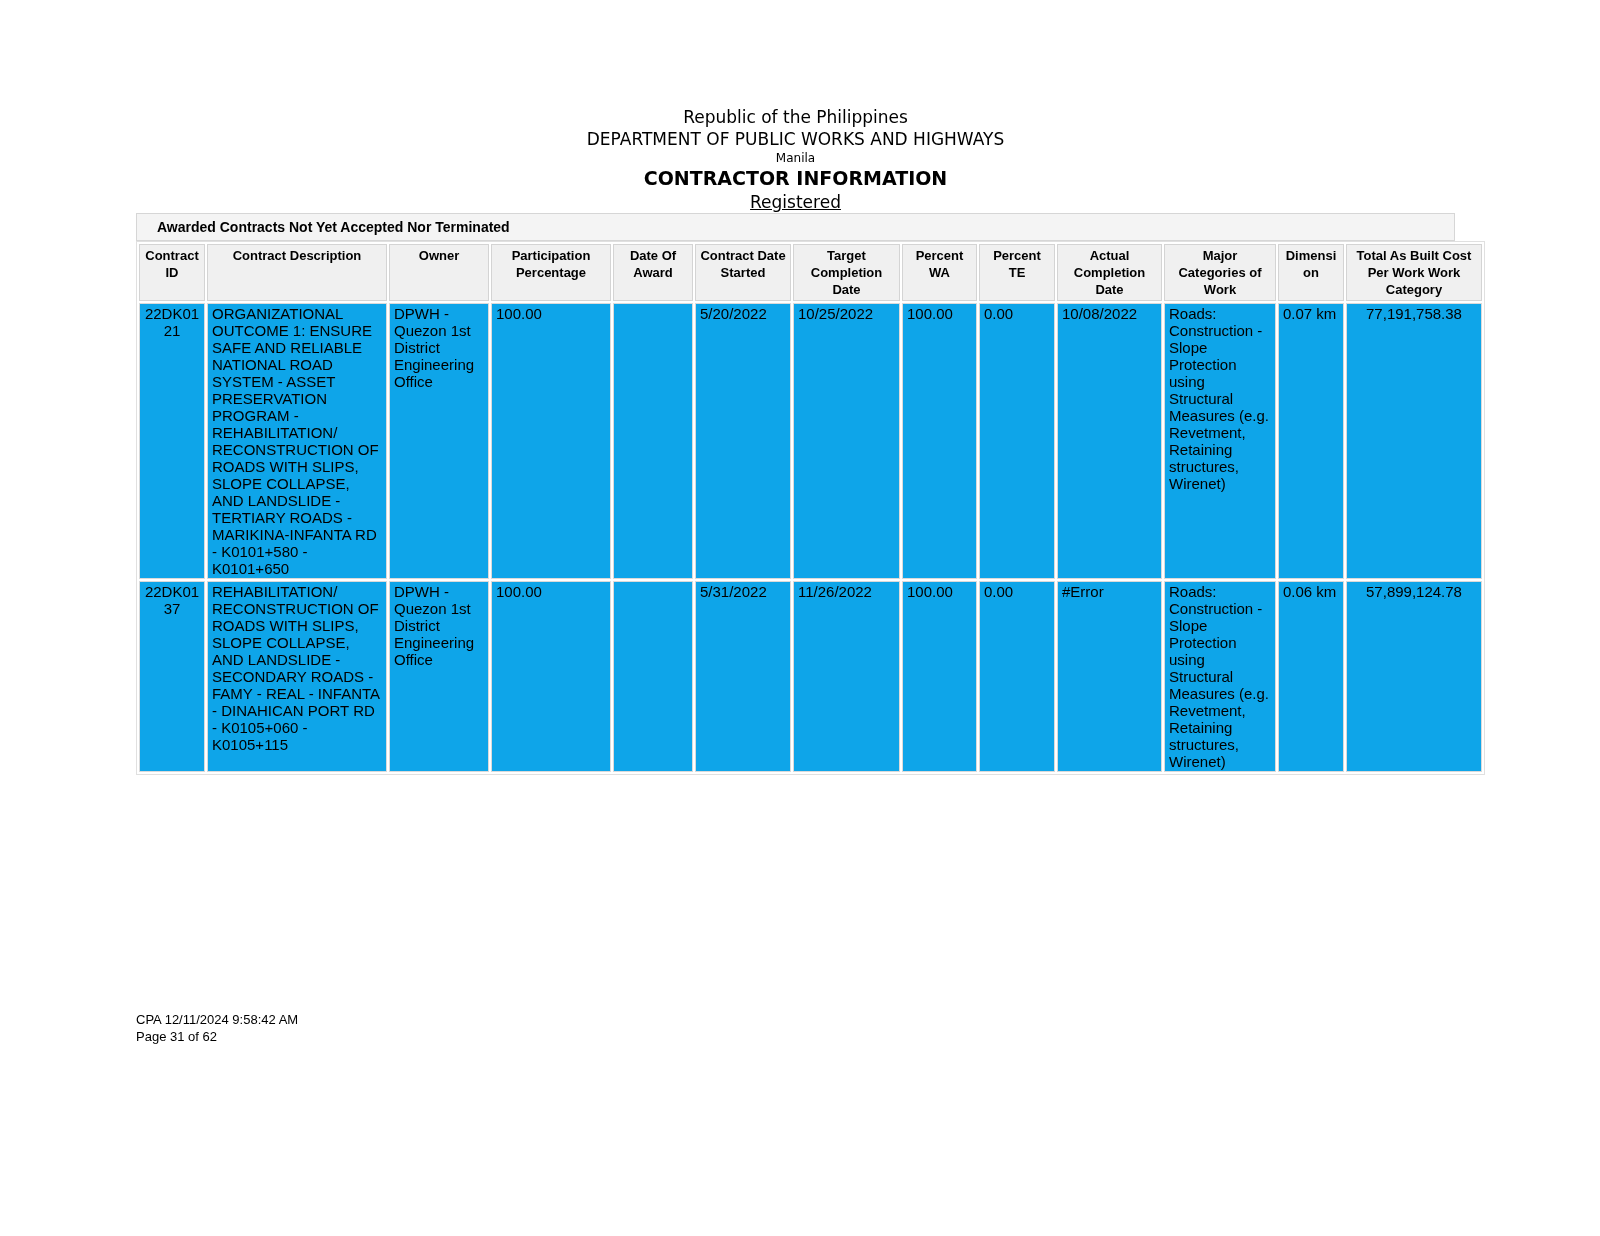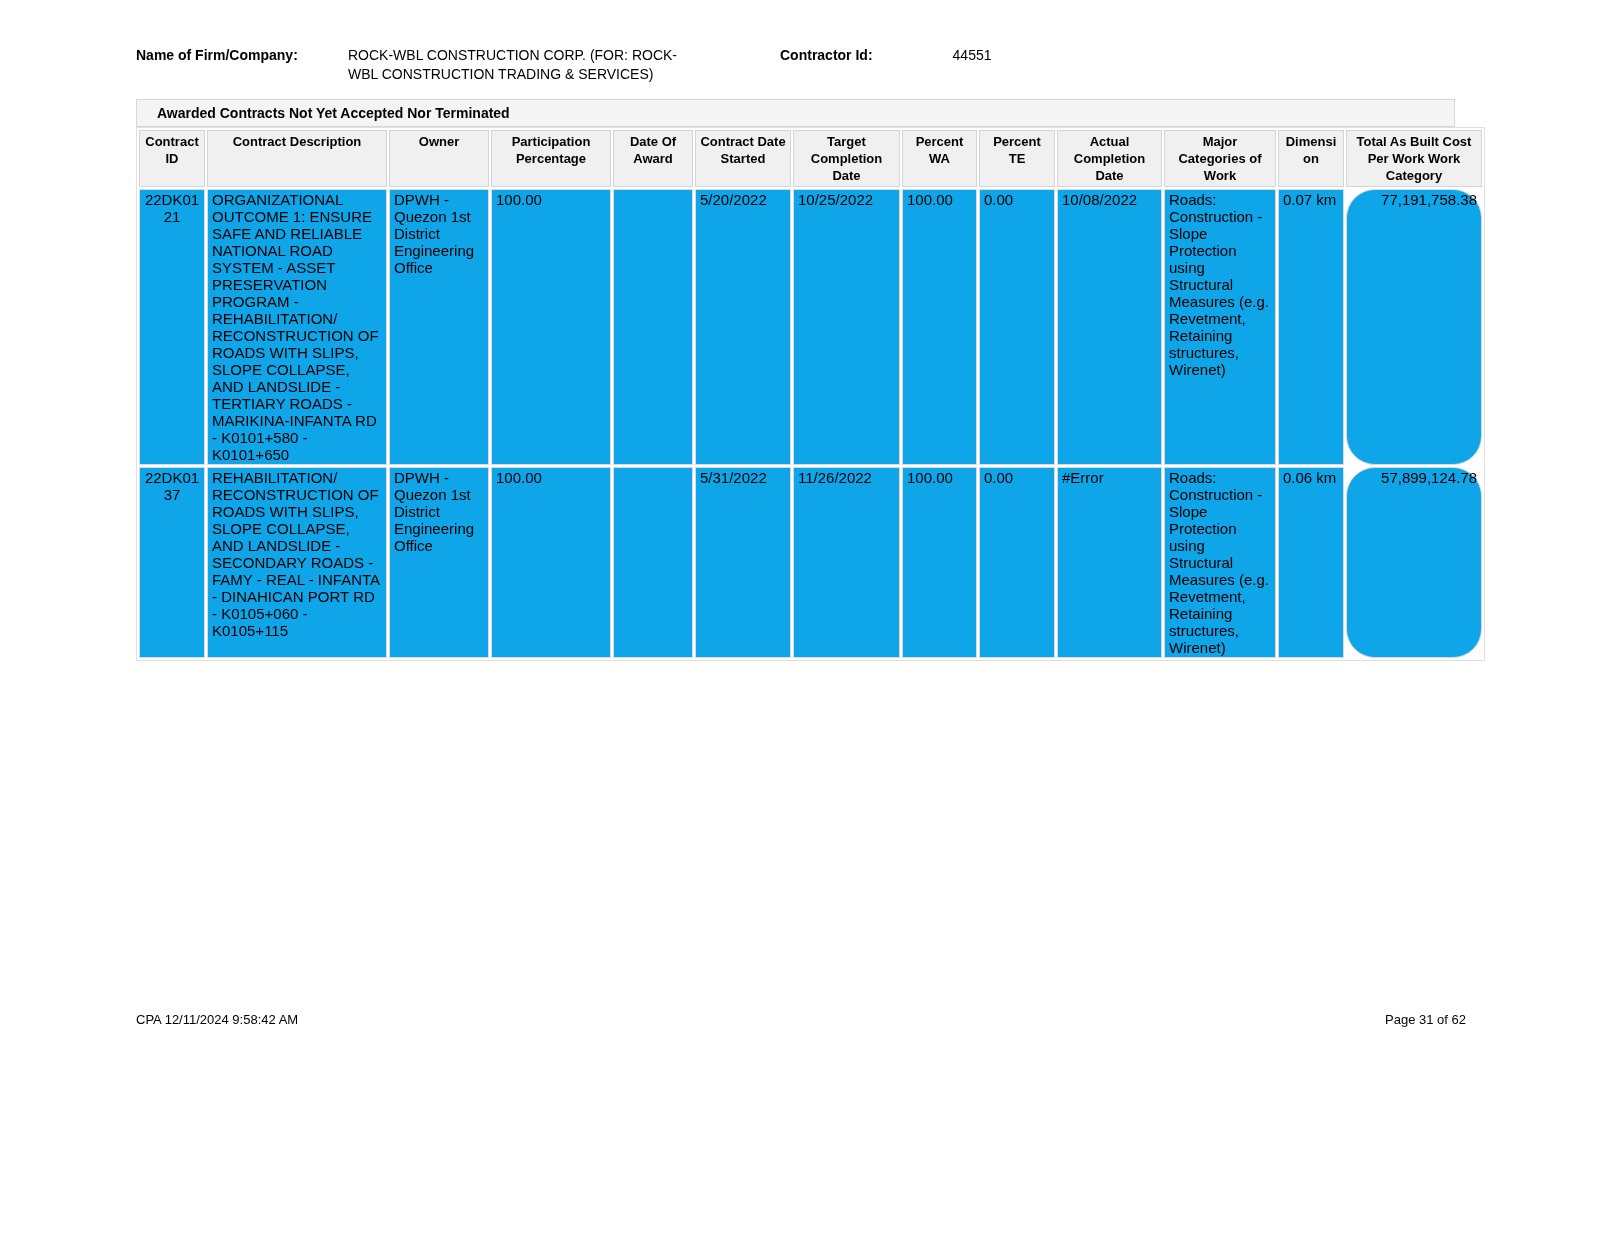--- a/index.html
+++ b/index.html
@@ -42,41 +42,42 @@
     vertical-align:top;padding:2px 4px;
     overflow-wrap:break-word;word-wrap:break-word;
   }
   table.contracts td{
     background:#0ea5e9;border:1px solid #dadada;
     font-size:15px;line-height:17px;
     vertical-align:top;text-align:left;padding:1px 4px;
     overflow-wrap:break-word;word-wrap:break-word;
   }
   table.contracts td:first-child{text-align:center;}
-  table.contracts td:last-child{text-align:right;border-radius:29px;}
+  table.contracts td:last-child{text-align:center;}
 
   
   .footer{
     position:absolute;left:136px;top:1011px;width:1330px;
-    display:flex;justify-content:space-between;font-size:13px;line-height:17px;
+    display:flex;justify-content:space-between;font-size:13px;line-height:17px;flex-direction:column;
   }
 </style>
 </head>
 <body>
 
 <div class="page">
   <div class="content">
 
+    <div class="title-block">
+      <div class="t-line">Republic of the Philippines</div>
+      <div class="t-line">DEPARTMENT OF PUBLIC WORKS AND HIGHWAYS</div>
+      <div class="t-city">Manila</div>
+      <div class="t-title">CONTRACTOR INFORMATION</div>
+      <div class="t-status">Registered</div>
+    </div>
 
-    <div class="firm-row">
-      <div class="firm-label">Name of Firm/Company:</div>
-      <div class="firm-value">ROCK-WBL CONSTRUCTION CORP. (FOR: ROCK-WBL CONSTRUCTION TRADING &amp; SERVICES)</div>
-      <div class="cid-label">Contractor Id:</div>
-      <div class="cid-value">44551</div>
-    </div>
 
     <div class="section-bar">Awarded Contracts Not Yet Accepted Nor Terminated</div>
 
     <table class="contracts">
       <colgroup>
         <col style="width:66px">
           <col style="width:180px">
           <col style="width:100px">
         <col style="width:120px">
           <col style="width:80px">

